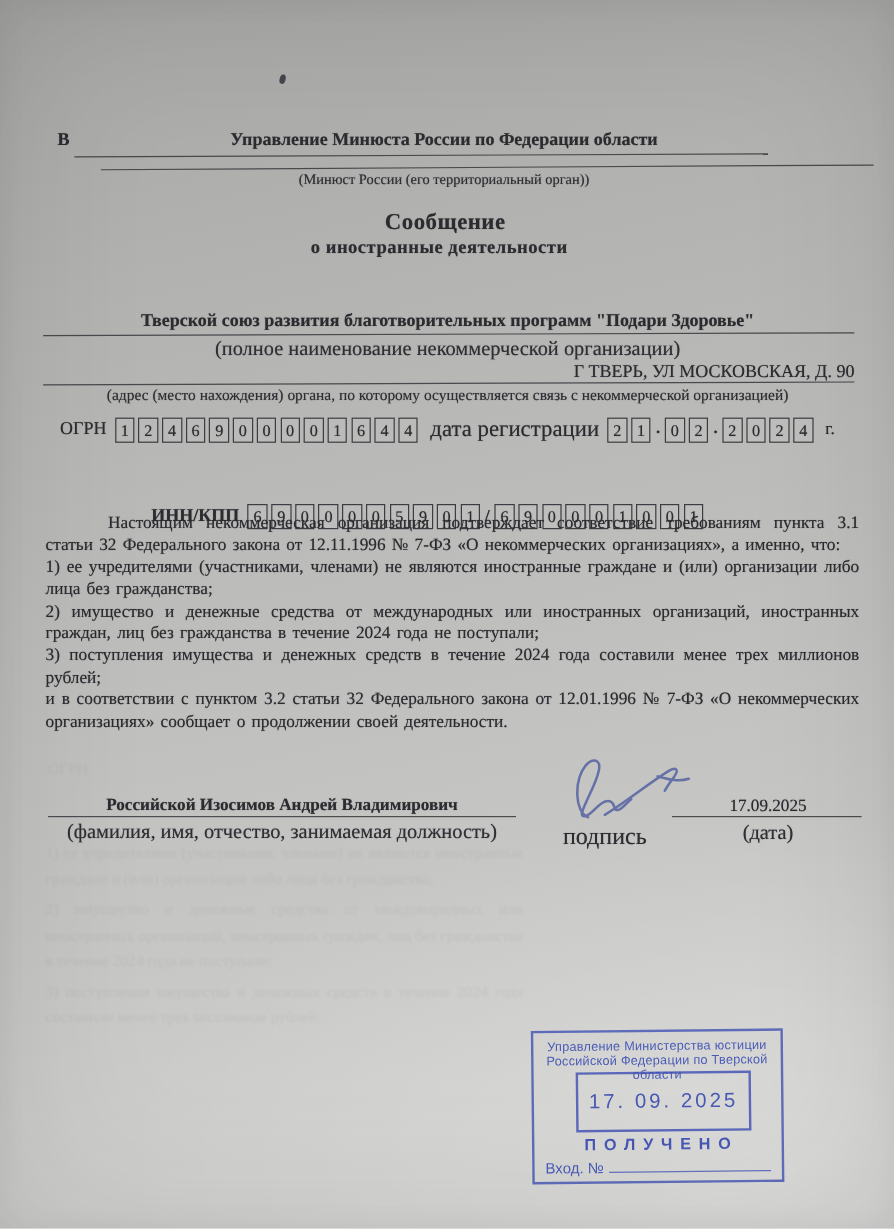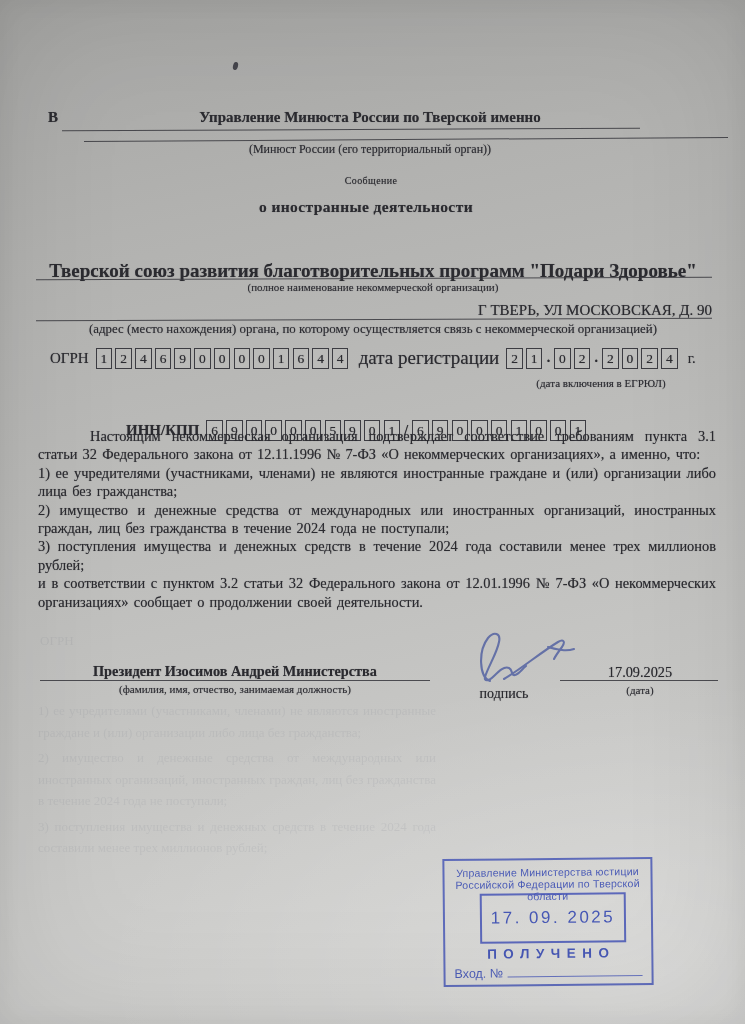--- a/index.html
+++ b/index.html
@@ -14,21 +14,21 @@
       linear-gradient(168deg, #a6a6a4 0%, #b2b2b0 22%, #bcbcba 45%, #c6c6c4 68%, #cfcfcd 86%, #d2d2d0 100%);
   }
   .page::after {
     content:""; position:absolute; inset:0; pointer-events:none;
     box-shadow: inset 0 0 130px rgba(0,0,0,0.10), inset 0 0 26px rgba(0,0,0,0.05);
   }
   .abs { position:absolute; }
   .ctr { text-align:center; }
   .soft { text-shadow: 0 0 0.8px rgba(42,42,48,0.55); }
   .rule { position:absolute; border-bottom: 1.6px solid #3a3a40; opacity:0.88; }
-  .cap  { font-size:11px; color:#2e2e34; }
+  .cap  { font-size:17px; color:#2e2e34; }
   .ink-dot {
     position:absolute; width:5px; height:8px; border-radius:50%;
     background:#45454c; transform: rotate(14deg);
   }
   
   .boxrow { display:flex; align-items:center; white-space:nowrap; }
   .cbox {
     display:inline-block; width:14.5px; height:19px; line-height:19px;
     border:1.4px solid #3c3c42; margin-right:3.2px; text-align:center;
     font-size:13.5px; font-family:"Liberation Serif", serif;
@@ -67,29 +67,29 @@
   .signature-svg { position:absolute; left:466px; top:625px; }
 </style>
 </head>
 <body>
 
 <div class="page">
 
   <div class="ink-dot" style="left:233px; top:62px;"></div>
 
   <div class="abs soft" style="left:48px; top:109px; font-size:15px; font-weight:bold;">В</div>
-  <div class="abs ctr soft" style="left:80px; top:109px; width:580px; font-size:15px; font-weight:bold;">Управление Минюста России по Тверской именно</div>
+  <div class="abs ctr soft" style="left:80px; top:109px; width:580px; font-size:15px; font-weight:bold;">Управление Минюста России по Федерации области</div>
   <div class="rule" style="left:62px; top:129px; width:578px; transform:rotate(-0.25deg);"></div>
   <div class="rule" style="left:84px; top:139px; width:644px; transform:rotate(-0.35deg);"></div>
   <div class="abs ctr soft cap" style="left:80px; top:142px; width:580px; font-size:12px;">(Минюст России (его территориальный орган))</div>
 
-  <div class="abs ctr soft" style="left:0; top:175px; width:742px; font-size:10px; font-weight:normal; letter-spacing:0.4px;">Сообщение</div>
+  <div class="abs ctr soft" style="left:0; top:175px; width:742px; font-size:19px; font-weight:bold; letter-spacing:0.4px;">Сообщение</div>
   <div class="abs ctr soft" style="left:0; top:198px; width:732px; font-size:15.5px; font-weight:bold; letter-spacing:0.4px;">о иностранные деятельности</div>
 
-  <div class="abs ctr soft" style="left:34px; top:260px; width:678px; font-size:19px; font-weight:600;">Тверской союз развития благотворительных программ "Подари Здоровье"</div>
+  <div class="abs ctr soft" style="left:34px; top:260px; width:678px; font-size:15px; font-weight:600;">Тверской союз развития благотворительных программ "Подари Здоровье"</div>
   <div class="rule" style="left:36px; top:278px; width:676px; transform:rotate(-0.2deg);"></div>
   <div class="abs ctr soft cap" style="left:34px; top:281px; width:678px;">(полное наименование некоммерческой организации)</div>
   <div class="abs ctr soft" style="left:34px; top:302px; width:678px; font-size:15px;text-align:right;">Г ТВЕРЬ, УЛ МОСКОВСКАЯ, Д. 90</div>
   <div class="rule" style="left:36px; top:319px; width:676px; transform:rotate(-0.2deg);"></div>
   <div class="abs ctr soft cap" style="left:34px; top:322px; width:678px; font-size:12.9px;text-align:center;">(адрес (место нахождения) органа, по которому осуществляется связь с некоммерческой организацией)</div>
 
   <div class="regrow" style="left:50px; top:347px;">
     <span class="reglabel soft">ОГРН</span>
     <span class="boxrow">
         <span class="cbox soft">1</span>
@@ -114,21 +114,20 @@
         <span class="cbox soft">0</span>
         <span class="cbox soft">2</span>
         <span class="csep soft">.</span>
         <span class="cbox soft">2</span>
         <span class="cbox soft">0</span>
         <span class="cbox soft">2</span>
         <span class="cbox soft">4</span>
       </span>
     <span class="reglabel soft" style="font-size:14.5px;">г.</span>
   </div>
-  <div class="abs ctr soft cap" style="left:495px; top:377px; width:212px;">(дата включения в ЕГРЮЛ)</div>
 
   <div class="regrow" style="left:126px; top:394px;margin-top:26px;">
     <span class="reglabel soft" style="font-weight:600;">ИНН/КПП</span>
     <span class="boxrow">
         <span class="cbox soft">6</span>
         <span class="cbox soft">9</span>
         <span class="cbox soft">0</span>
         <span class="cbox soft">0</span>
         <span class="cbox soft">0</span>
         <span class="cbox soft">0</span>
@@ -152,32 +151,32 @@
   <div class="bodytext soft">
     <p class="indent">Настоящим некоммерческая организация подтверждает соответствие требованиям пункта 3.1 статьи 32 Федерального закона от 12.11.1996 № 7-ФЗ «О некоммерческих организациях», а именно, что:</p>
     <p>1) ее учредителями (участниками, членами) не являются иностранные граждане и (или) организации либо лица без гражданства;</p>
     <p>2) имущество и денежные средства от международных или иностранных организаций, иностранных граждан, лиц без гражданства в течение 2024 года не поступали;</p>
     <p>3) поступления имущества и денежных средств в течение 2024 года составили менее трех миллионов рублей;</p>
     <p>и в соответствии с пунктом 3.2 статьи 32 Федерального закона от 12.01.1996 № 7-ФЗ «О некоммерческих организациях» сообщает о продолжении своей деятельности.</p>
   </div>
 
   <div class="ghost" style="left:40px; top:630px; width:60px;">ОГРН</div>
 
-  <div class="abs ctr soft" style="left:40px; top:663px; width:390px; font-size:14.3px; font-weight:600;">Президент Изосимов Андрей Министерства</div>
+  <div class="abs ctr soft" style="left:40px; top:663px; width:390px; font-size:14.3px; font-weight:600;">Российской Изосимов Андрей Владимирович</div>
   <div class="rule" style="left:40px; top:680px; width:390px;"></div>
   <div class="abs ctr soft cap" style="left:40px; top:683px; width:390px;">(фамилия, имя, отчество, занимаемая должность)</div>
 
   <svg class="signature-svg" width="112" height="64" viewBox="0 0 112 64">
     <g fill="none" stroke="#5b69a4" stroke-width="2.1" stroke-linecap="round" opacity="0.9">
       <path d="M24 56 C 13 52, 12 26, 22 13 C 28 6, 35 8, 33 17 C 31 28, 22 42, 19 52 C 18 56, 22 57, 28 51 C 33 46, 38 41, 43 43 C 47 45, 45 51, 49 50 C 53 49, 56 44, 60 41"></path>
       <path d="M38 54 C 55 44, 74 28, 92 17 C 97 14, 100 16, 96 22 C 93 26, 90 30, 88 34"></path>
       <path d="M82 22 C 90 24, 99 27, 108 24"></path>
     </g>
   </svg>
-  <div class="abs ctr soft" style="left:458px; top:686px; width:92px; font-size:14px;">подпись</div>
+  <div class="abs ctr soft" style="left:458px; top:686px; width:92px; font-size:20px;">подпись</div>
 
   <div class="abs ctr soft" style="left:565px; top:664px; width:150px; font-size:14.3px;">17.09.2025</div>
   <div class="rule" style="left:560px; top:680px; width:158px;"></div>
   <div class="abs ctr soft cap" style="left:565px; top:684px; width:150px;">(дата)</div>
 
   <div class="ghost" style="left:38px; top:700px; width:398px;">
     <p style="margin:0 0 4px 0;">1) ее учредителями (участниками, членами) не являются иностранные граждане и (или) организации либо лица без гражданства;</p>
     <p style="margin:0 0 4px 0;">2) имущество и денежные средства от международных или иностранных организаций, иностранных граждан, лиц без гражданства в течение 2024 года не поступали;</p>
     <p style="margin:0;">3) поступления имущества и денежных средств в течение 2024 года составили менее трех миллионов рублей;</p>
   </div>

